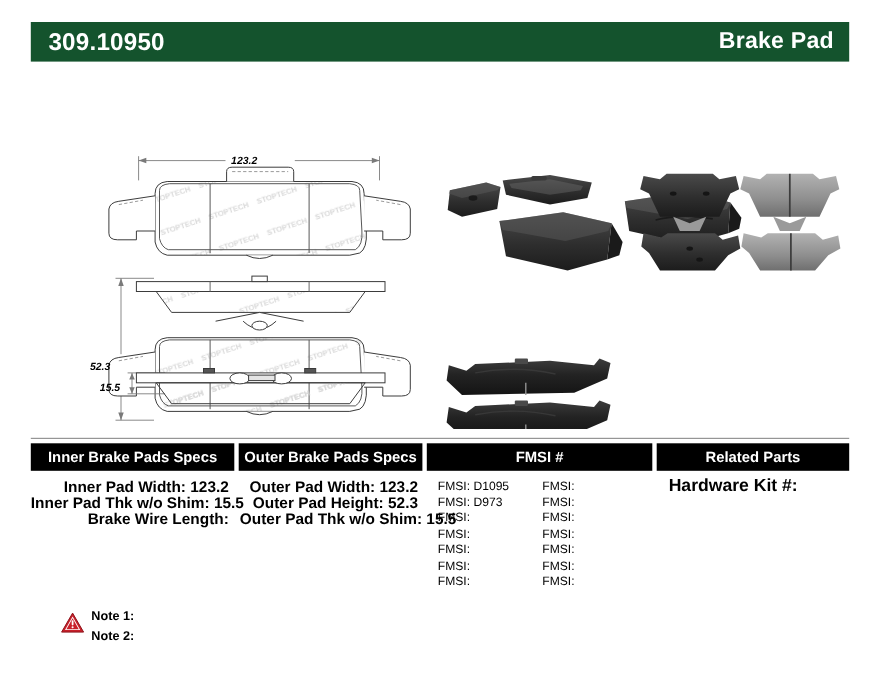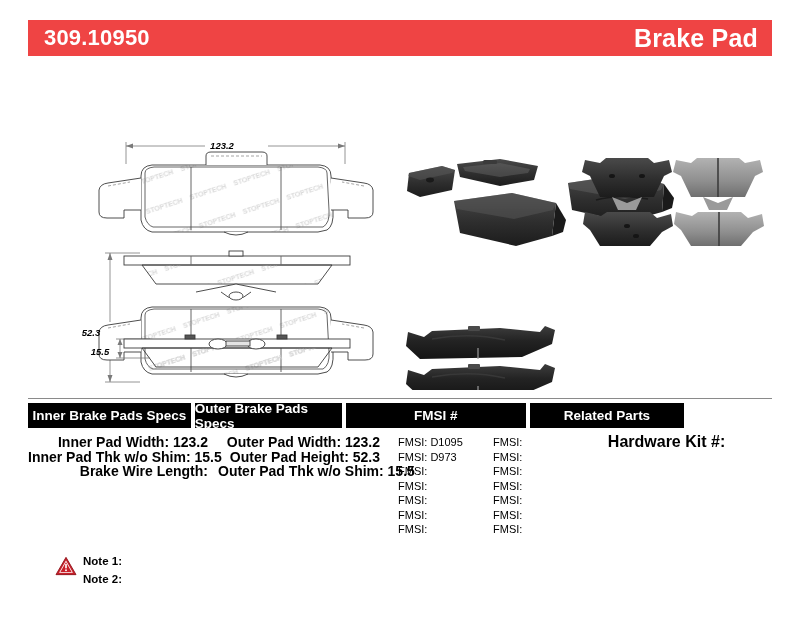--- a/index.html
+++ b/index.html
@@ -5,49 +5,49 @@
   html,body{margin:0;padding:0;background:#ffffff;}
   body{
     width:800px;height:619px;position:relative;overflow:hidden;
     font-family:"Liberation Sans","DejaVu Sans",sans-serif;
     color:#000;
   }
 
   
   .header-bar{
     position:absolute;left:28px;top:20px;width:744px;height:36px;
-    background:#ef4444;display:flex;align-items:center;
+    background:#14532d;display:flex;align-items:center;
     justify-content:space-between;box-sizing:border-box;
     padding:0 14px 0 16px;
   }
   .header-bar .part-no{
     color:#ffffff;font-size:22px;font-weight:bold;letter-spacing:.2px;
   }
   .header-bar .prod-type{
-    color:#ffffff;font-size:25px;font-weight:bold;letter-spacing:.2px;
+    color:#ffffff;font-size:21px;font-weight:bold;letter-spacing:.2px;
   }
 
   
   .figure-area{position:absolute;left:0;top:60px;width:800px;height:330px;}
   .figure-area svg{display:block;}
 
   .dim-label{
     font-size:9.5px;font-weight:bold;font-style:italic;
     font-family:"Liberation Sans","DejaVu Sans",sans-serif;
   }
 
   
   .spec-table{
     position:absolute;left:28px;top:403px;width:744px;
   }
   .table-topline{
     position:absolute;left:0;top:-5px;width:744px;height:1px;background:#8a8a8a;
   }
   .thead{
-    display:flex;width:656px;height:25px;gap:4px;
+    display:flex;width:744px;height:25px;gap:4px;text-align:right;
   }
   .th{
     background:#000000;color:#ffffff;display:flex;align-items:center;
     justify-content:center;font-size:13.5px;font-weight:bold;
     box-sizing:border-box;
   }
   .th-inner{width:186px;}
   .th-outer{width:168px;}
   .th-fmsi{width:206px;}
   .th-related{width:176px;}

